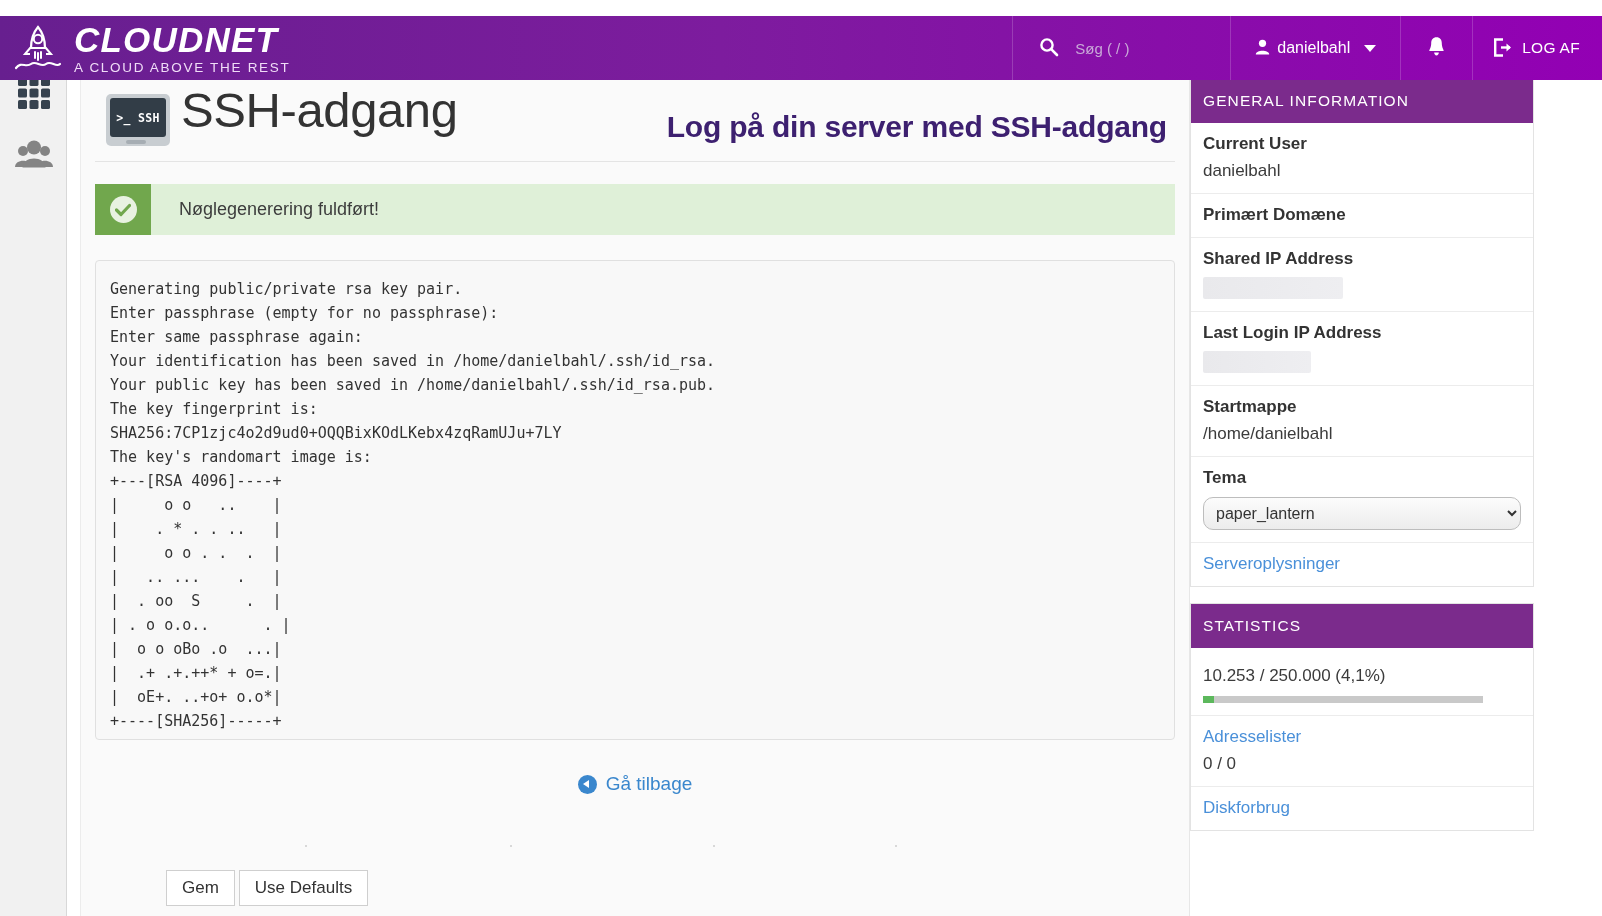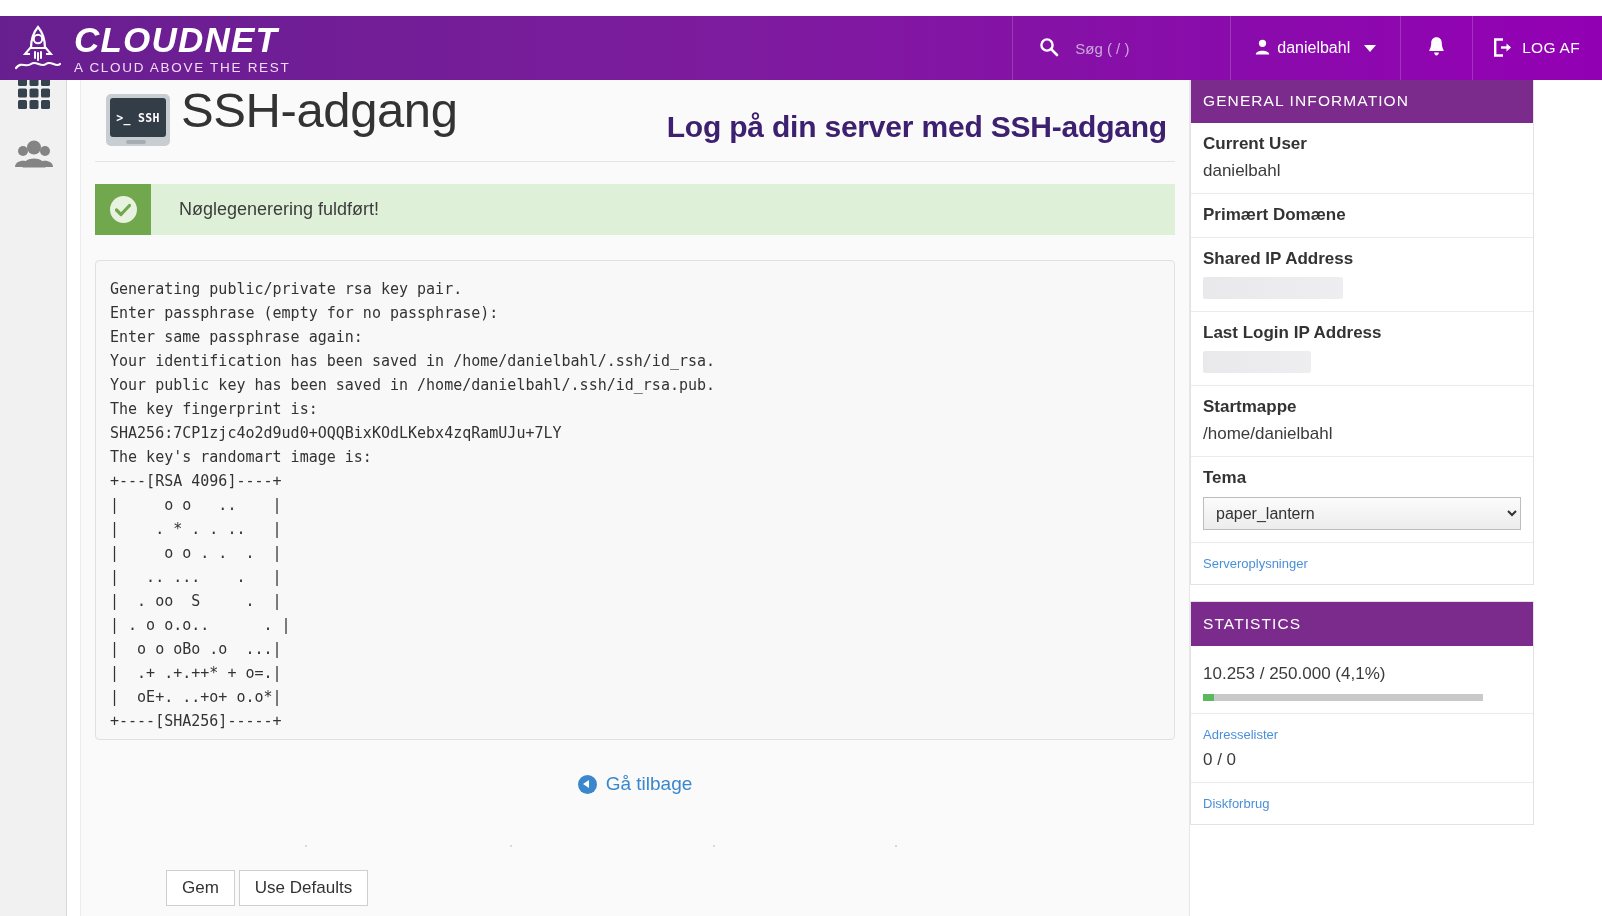--- a/index.html
+++ b/index.html
@@ -196,27 +196,27 @@
   .prow:last-child { border-bottom: none; }
   .plabel { font-size: 17px; font-weight: bold; color: #333333; }
   .pvalue { font-size: 17px; color: #3b3b3b; margin-top: 7px; }
   .redacted {
     height: 22px; margin-top: 8px;
     background: linear-gradient(to right,#e9e9ec,#eeeef1);
     border-radius: 2px;
   }
   .redacted.w1 { width: 140px; }
   .redacted.w2 { width: 108px; }
-  .plink { font-size: 13px; color: #4a90d9; text-decoration: none; display: inline-block; }
+  .plink { font-size: 17px; color: #4a90d9; text-decoration: none; display: inline-block; }
   select.tema {
     margin-top: 9px; width: 100%; height: 33px;
     font-size: 16px; font-family: "Liberation Sans", sans-serif;
     color: #333; padding: 0 8px;
     background: linear-gradient(to bottom,#fcfcfc,#ececec);
-    border: 1px solid #bdbdbd; border-radius: 0;
+    border: 1px solid #bdbdbd; border-radius: 10px;
   }
   .bar { height: 7px; background: #c9c9c9; margin-top: 10px; width: 280px; }
   .bar .fill { height: 7px; background: #5cb85c; }
 </style>
 </head>
 <body>
 
 <div id="topbar">
 
   <div id="brand">

